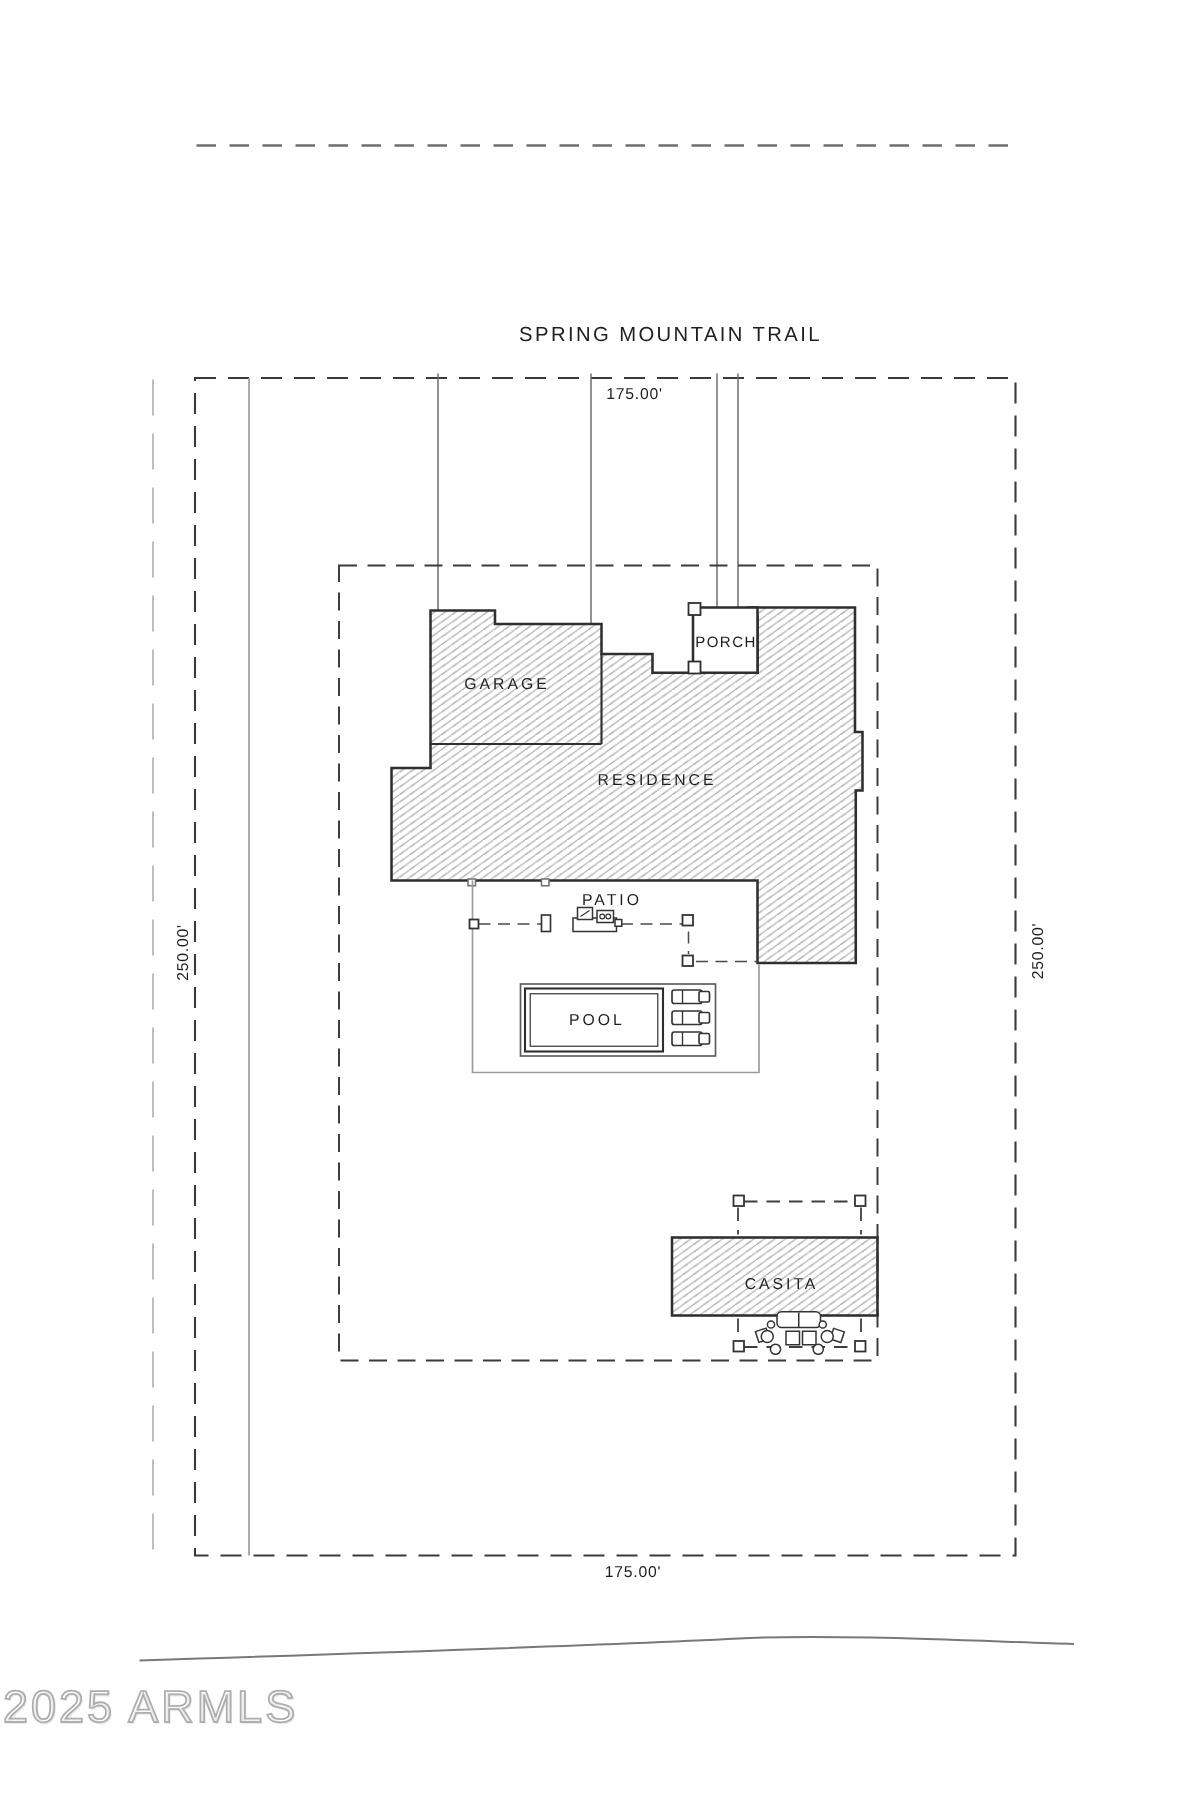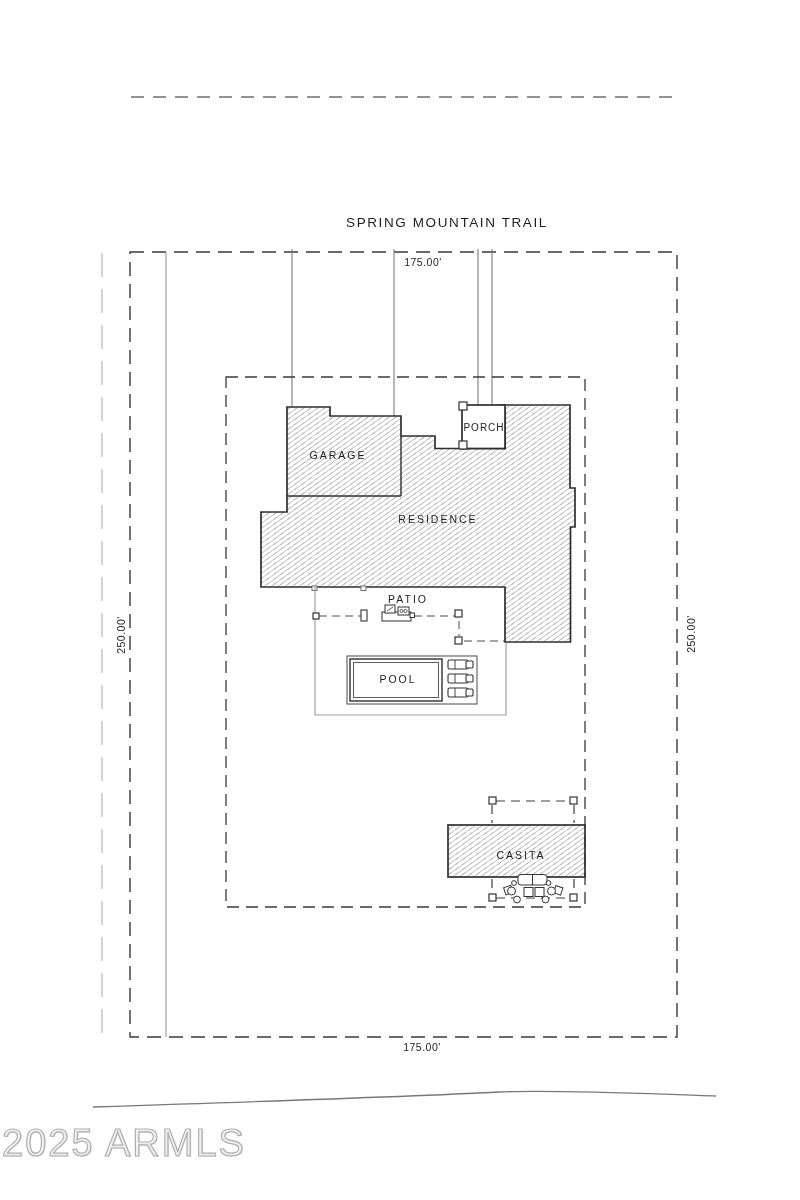--- a/index.html
+++ b/index.html
@@ -15,21 +15,21 @@
     font-family:"Liberation Sans", sans-serif;
     fill:#1f1f1f;
   }
   .street-lbl{font-size:13.5px;letter-spacing:1.6px;}
   .dim-lbl{font-size:10.5px;letter-spacing:0.5px;}
   .bldg-lbl{font-size:10.5px;letter-spacing:2px;}
   .porch-lbl{font-size:10px;letter-spacing:1px;}
   .watermark{
     position:absolute;
     left:2px;top:1122px;
-    font-size:38px;
+    font-size:30px;
     letter-spacing:2px;
     color:rgba(255,255,255,0.08);
     -webkit-text-stroke:1.2px #aeaeae;
     text-shadow:1px 1px 0 rgba(220,220,220,0.55);
     white-space:nowrap;
     user-select:none;
   }
 </style>
 </head>
 <body>

